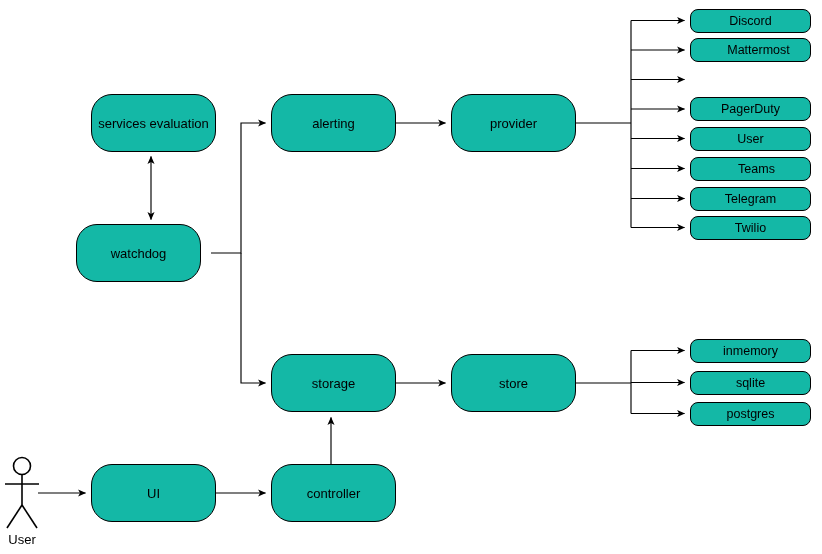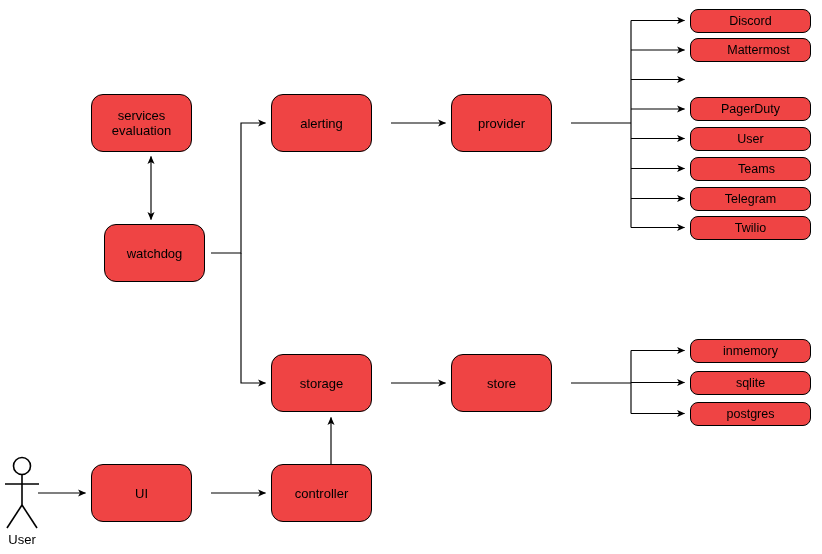--- a/index.html
+++ b/index.html
@@ -22,35 +22,35 @@
     position: absolute;
     left: 0;
     top: 0;
     width: 822px;
     height: 554px;
   }
   .node {
     position: absolute;
     box-sizing: border-box;
     border: 1px solid #000000;
-    background: #ef4444;
+    background: #14b8a6;
     border-radius: 11px;
     display: flex;
     align-items: center;
     justify-content: center;
     text-align: center;
     color: #000000;
     font-family: "Liberation Sans", sans-serif;
     z-index: 2;
   }
   .node.big {
-    width: 101px;
+    width: 125px;
     height: 58px;
     font-size: 13px;
-    border-radius: 12px;
+    border-radius: 21px;
   }
   .node.leaf {
     width: 121px;
     height: 24px;
     font-size: 12.5px;
     border-radius: 8px;
   }
   .actor-label {
     position: absolute;
     width: 60px;
@@ -156,21 +156,21 @@
         <line x1="5" y1="484" x2="39" y2="484"></line>
         <line x1="22" y1="505" x2="7" y2="528"></line>
         <line x1="22" y1="505" x2="37" y2="528"></line>
       </g>
     </g>
   </svg>
 
   <div class="actor-label" style="left:-8px; top:532px;">User</div>
 
   <div class="node big" style="left:91px; top:94px;">services evaluation</div>
-  <div class="node big" style="left:104px; top:224px;">watchdog</div>
+  <div class="node big" style="left:76px; top:224px;">watchdog</div>
   <div class="node big" style="left:271px; top:94px;">alerting</div>
   <div class="node big" style="left:451px; top:94px;">provider</div>
   <div class="node big" style="left:271px; top:354px;">storage</div>
   <div class="node big" style="left:451px; top:354px;">store</div>
   <div class="node big" style="left:91px; top:464px;">UI</div>
   <div class="node big" style="left:271px; top:464px;">controller</div>
 
   <div class="node leaf" style="left:690px; top:9px;">Discord</div>
   <div class="node leaf" style="left:690px; top:38px;padding-left:16px;">Mattermost</div>
   <div class="node leaf" style="left:690px; top:97px;">PagerDuty</div>

